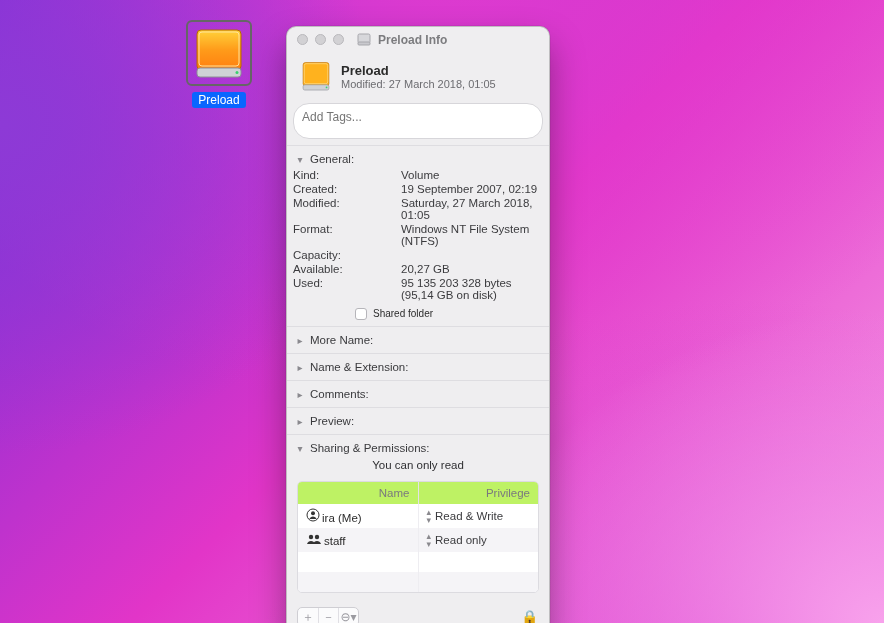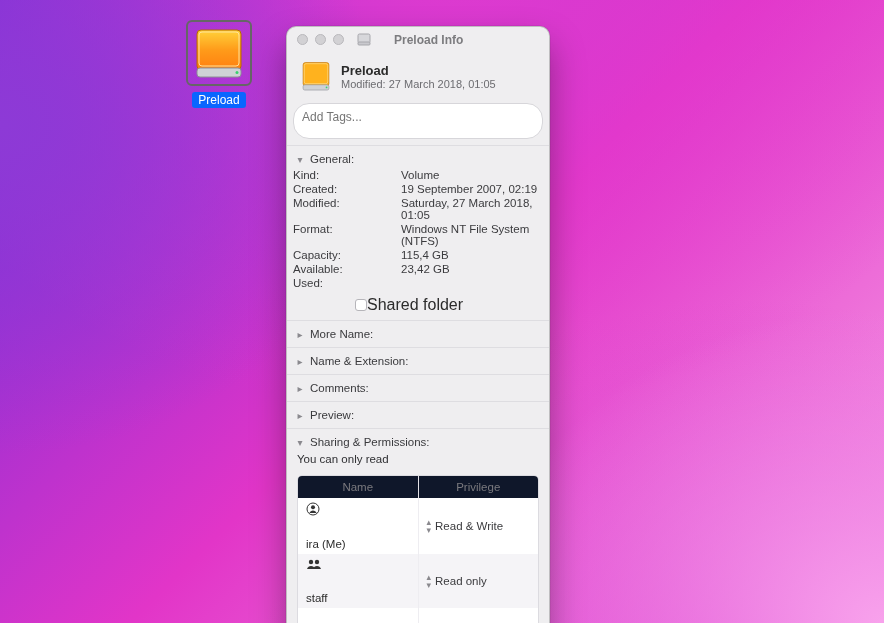--- a/index.html
+++ b/index.html
@@ -39,55 +39,55 @@
     color:#2b2b2b;
   }
   .titlebar {
     height:26px; display:flex; align-items:center; gap:7px; padding:0 10px;
     border-bottom:1px solid rgba(0,0,0,0); border-top-left-radius:10px; border-top-right-radius:10px;
     color:#7c7c7f; font-size:12px; font-weight:600;
   }
   .tl { display:flex; gap:7px; align-items:center; }
   .wbtn { width:11px; height:11px; border-radius:50%; background:#d2d1d4; border:1px solid #b9b8bc; }
   .titlebar .i { margin-left:6px; display:inline-flex; align-items:center; }
-  .titlebar .t { margin-left:16px; }
+  .titlebar .t { margin-left:0; }
 
   .header { display:flex; gap:8px; padding:6px 12px 10px 12px; align-items:center; }
   .header .n { font-weight:700; font-size:13px; }
   .header .m { color:#6c6c70; font-size:11px; }
   .tags {
     margin:0 6px 6px 6px; background:#fff; border:1px solid #d7d6da; border-radius:16px;
   }
   .tags input {
     width:100%; border:0; background:transparent; padding:6px 8px 14px 8px; font-size:12px;
     color:#888; outline:none;
   }
 
   .sec { border-top:1px solid #dedde1; padding:4px 6px; }
   .sec-h { display:flex; align-items:center; gap:5px; color:#3a3a3d; font-size:11.5px; padding:3px 2px; cursor:default;}
   .sec-h .chev { width:10px; text-align:center; color:#8a898e; font-size:10px;}
   .kv { display:flex; padding:1px 0; font-size:11.5px; }
   .kv .k { width:60px; text-align:left; color:#3b3b3e; padding-right:6px; }
   .kv .v { flex:1; color:#3b3b3e;margin-left:48px; }
-  .shared { display:flex; align-items:center; padding:6px 0 2px 62px; font-size:16px;}
+  .shared { display:flex; gap:6px; padding:6px 0 2px 62px; font-size:10px;}
   .cb { width:12px; height:12px; border:1px solid #b6b5ba; border-radius:3px; background:#fff; }
 
-  .hint { padding:2px 10px 6px 10px; font-size:11.5px; color:#2f2f32; }
+  .hint { padding:2px 10px 6px 10px; font-size:11.5px; color:#2f2f32;text-align:center; }
 
   .perm {
     margin:4px 10px 8px 10px; border:1px solid #dcdbe0; border-radius:5px; background:#fdfdfe; overflow:hidden;
   }
   .perm table { width:100%; border-collapse:collapse; font-size:11.5px; }
-  .perm th { text-align:center; font-weight:400; color:#7a797e; padding:5px 8px; background:#0f172a; }
+  .perm th { text-align:right; font-weight:400; color:#7a797e; padding:5px 8px; background:#bef264; }
   .perm th:first-child { width:50%; border-right:1px solid #e3e2e6;}
   .perm td { padding:4px 8px; }
   .perm td:first-child { border-right:1px solid #eeedf1;}
   .perm tr.r td { background:#fff; }
   .perm tr.r:nth-child(even) td { background:#f5f4f7; }
-  .perm .nm { display:flex; align-items:flex-start; gap:20px;flex-direction:column; }
+  .perm .nm { display:flex; align-items:flex-end; gap:2px; }
   .priv { display:flex; align-items:center; gap:4px; color:#3b3b3e;}
   .updn { font-size:9px; color:#8a898e; line-height:8px; }
 
   .footer {
     display:flex; align-items:center; gap:6px; padding:6px 10px 10px 10px;
   }
   .seg { display:flex; border:1px solid #cfced3; border-radius:5px; overflow:hidden; background:#fbfbfc;}
   .seg .b { width:20px; height:18px; display:flex; align-items:center; justify-content:center; color:#9b9aa0; font-size:12px; }
   .seg .b + .b { border-left:1px solid #e0dfe4; }
   .spacer { flex:1; }
@@ -171,28 +171,28 @@
     <div class="kv">
         <div class="k">Modified:</div>
         <div class="v">Saturday, 27 March 2018, 01:05</div>
       </div>
     <div class="kv">
         <div class="k">Format:</div>
         <div class="v">Windows NT File System (NTFS)</div>
       </div>
     <div class="kv">
         <div class="k">Capacity:</div>
-        <div class="v">115,4 GB</div>
       </div>
     <div class="kv">
         <div class="k">Available:</div>
-        <div class="v">23,42 GB</div>
+        <div class="v">20,27 GB</div>
       </div>
     <div class="kv">
         <div class="k">Used:</div>
+        <div class="v">95 135 203 328 bytes (95,14 GB on disk)</div>
       </div>
     <div class="shared">
       <span class="cb"></span>
       <span>Shared folder</span>
     </div>
   </div>
 
   <div class="sec">
       <div class="sec-h">
         <span class="chev">▸</span>

